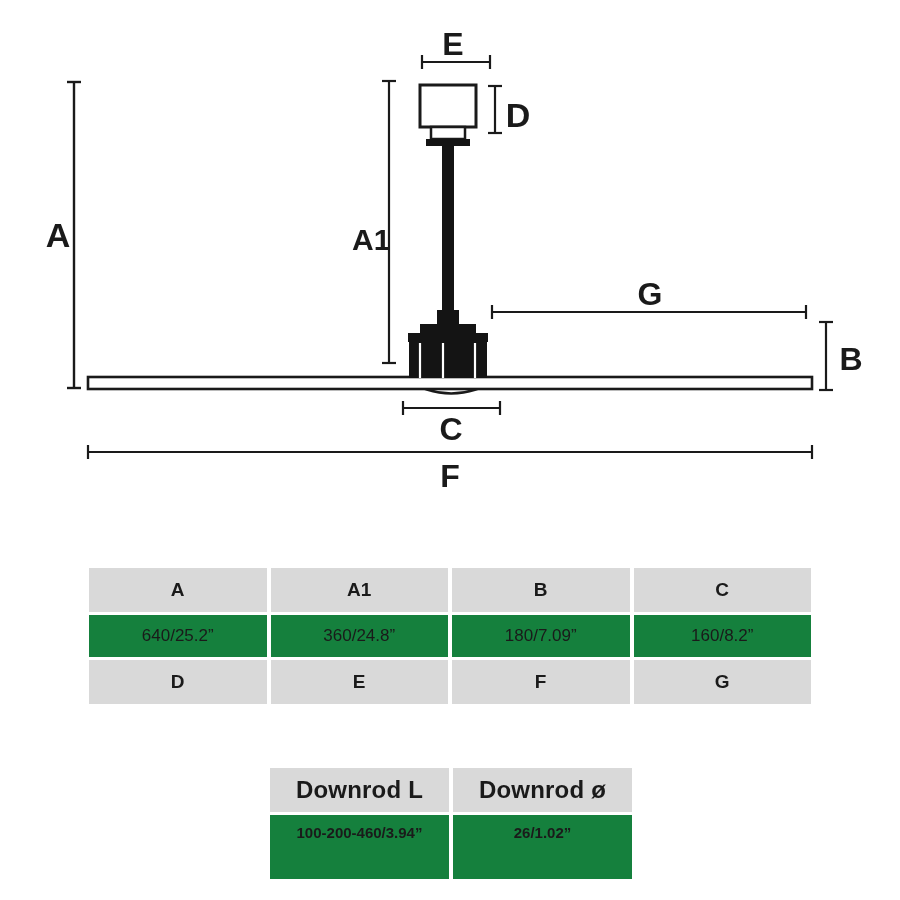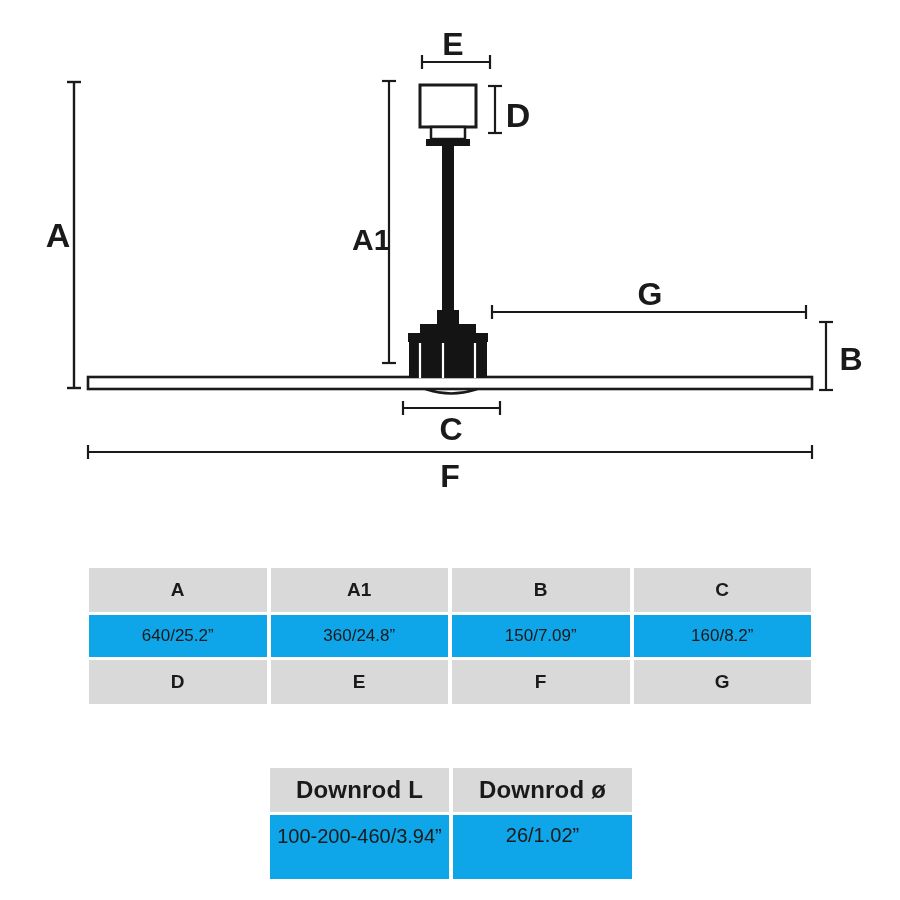--- a/index.html
+++ b/index.html
@@ -69,44 +69,45 @@
     font-weight: bold;
     color: #1a1a1a;
     text-align: center;
     height: 44px;
     vertical-align: middle;
     padding: 0 4px;
     letter-spacing: 0.2px;
   }
 
   .spec-table td {
-    background: #0ea5e9;
+    background: #15803d;
     font-size: 17px;
     font-weight: normal;
     color: #1a1a1a;
     text-align: center;
     height: 42px;
     vertical-align: middle;
     padding: 0 4px;
     line-height: 1.28;
   }
 
   .spec-table td.multiline {
     line-height: 1.3;
     padding-top: 2px;
   }
 
   .spec-table.downrod-table th {
     font-size: 24px;
   }
   .spec-table.downrod-table td {
-    font-size: 20px;
+    font-size: 15px;
     height: 56px;
     vertical-align: top;
     padding-top: 8px;
+    font-weight: bold;
   }
 </style>
 </head>
 <body>
 
 <div id="drawing">
   <svg width="900" height="520" viewBox="0 0 900 520" xmlns="http://www.w3.org/2000/svg">
 
     <g>
       <line x1="74" y1="82" x2="74" y2="388" stroke="#1a1a1a" stroke-width="2.4"></line>
@@ -214,21 +215,21 @@
     <tbody>
       <tr>
         <th>A</th>
         <th>A1</th>
         <th>B</th>
         <th>C</th>
       </tr>
       <tr>
         <td>640/25.2”</td>
         <td>360/24.8”</td>
-        <td>150/7.09”</td>
+        <td>180/7.09”</td>
         <td>160/8.2”</td>
       </tr>
       <tr>
         <th>D</th>
         <th>E</th>
         <th>F</th>
         <th>G</th>
       </tr>
     </tbody>
   </table>

